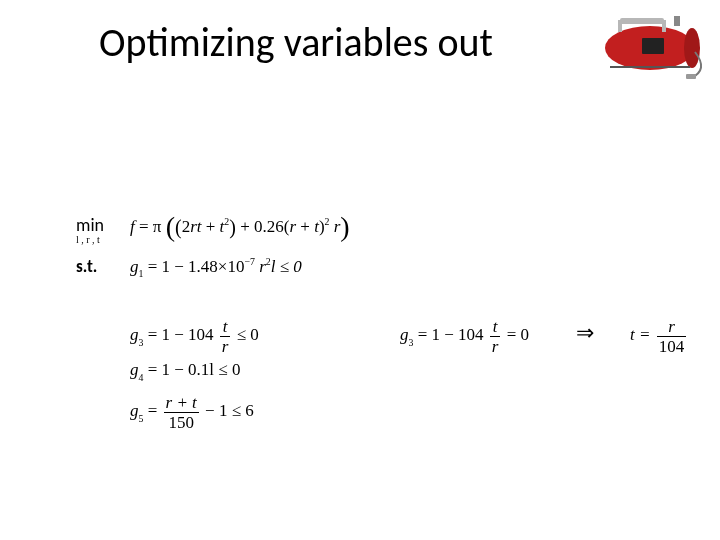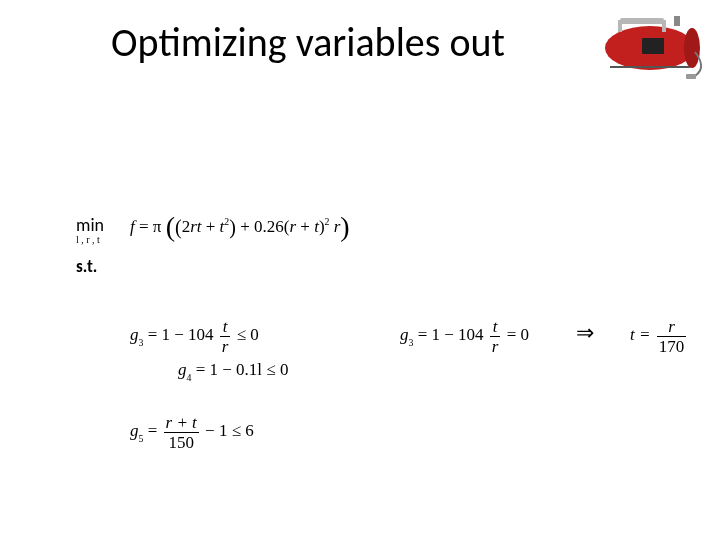--- a/index.html
+++ b/index.html
@@ -13,21 +13,21 @@
     overflow: hidden;
   }
   .slide {
     position: relative;
     width: 720px;
     height: 540px;
   }
   .title {
     position: absolute;
     top: 18px;
-    left: 16px;
+    left: 4px;
     width: 584px;
     text-align: center;
     font-size: 40px;
     font-weight: 400;
     letter-spacing: 0px;
   }
   .tank {
     position: absolute;
     top: 10px;
     right: 10px;
@@ -99,36 +99,39 @@
   <div class="row" style="left:76px; top:214px;">
     <span class="minlabel">min</span>
     <span class="minsub">l , r , t</span>
   </div>
   <div class="row math" style="left:130px; top:212px;">
     <span class="it">f</span><span> = π </span><span class="bigparen">(</span><span class="midparen">(</span><span>2</span><span class="it">rt</span><span> + </span><span class="it">t</span><span class="sup">2</span><span class="midparen">)</span><span> + 0.26(</span><span class="it">r</span><span> + </span><span class="it">t</span><span>)</span><span class="sup">2</span><span class="it"> r</span><span class="bigparen">)</span>
   </div>
 
   <div class="row stlabel" style="left:76px; top:256px;font-weight:bold;">s.t.</div>
 
+  <div class="row math" style="left:130px; top:256px;">
+    <span class="it">g</span><span class="sub">1</span><span> = 1 − 1.48×10</span><span class="sup">−7</span><span class="it"> r</span><span class="sup">2</span><span class="it">l ≤ 0</span>
+  </div>
 
   <div class="row math" style="left:130px; top:318px;">
     <span class="it">g</span><span class="sub">3</span><span> = 1 − 104 </span><span class="frac"><span class="n it">t</span><span class="d it">r</span></span><span> ≤ 0</span>
   </div>
 
-  <div class="row math" style="left:130px; top:360px;margin-left:48px;">
+  <div class="row math" style="left:130px; top:360px;">
     <span class="it">g</span><span class="sub">4</span><span> = 1 − 0.1l ≤ 0</span>
   </div>
 
-  <div class="row math" style="left:130px; top:394px;margin-top:20px;">
+  <div class="row math" style="left:130px; top:394px;">
     <span class="it">g</span><span class="sub">5</span><span> = </span><span class="frac"><span class="n it">r + t</span><span class="d">150</span></span><span> − 1 ≤ 6</span>
   </div>
 
   <div class="row math" style="left:400px; top:318px;">
     <span class="it">g</span><span class="sub">3</span><span> = 1 − 104 </span><span class="frac"><span class="n it">t</span><span class="d it">r</span></span><span> = 0</span>
   </div>
 
   <div class="row arrow" style="left:576px; top:320px;">⇒</div>
 
   <div class="row math" style="left:630px; top:318px;">
-    <span class="it">t = </span><span class="frac"><span class="n it">r</span><span class="d">170</span></span>
+    <span class="it">t = </span><span class="frac"><span class="n it">r</span><span class="d">104</span></span>
   </div>
 
 </div>
 
 </body></html>

